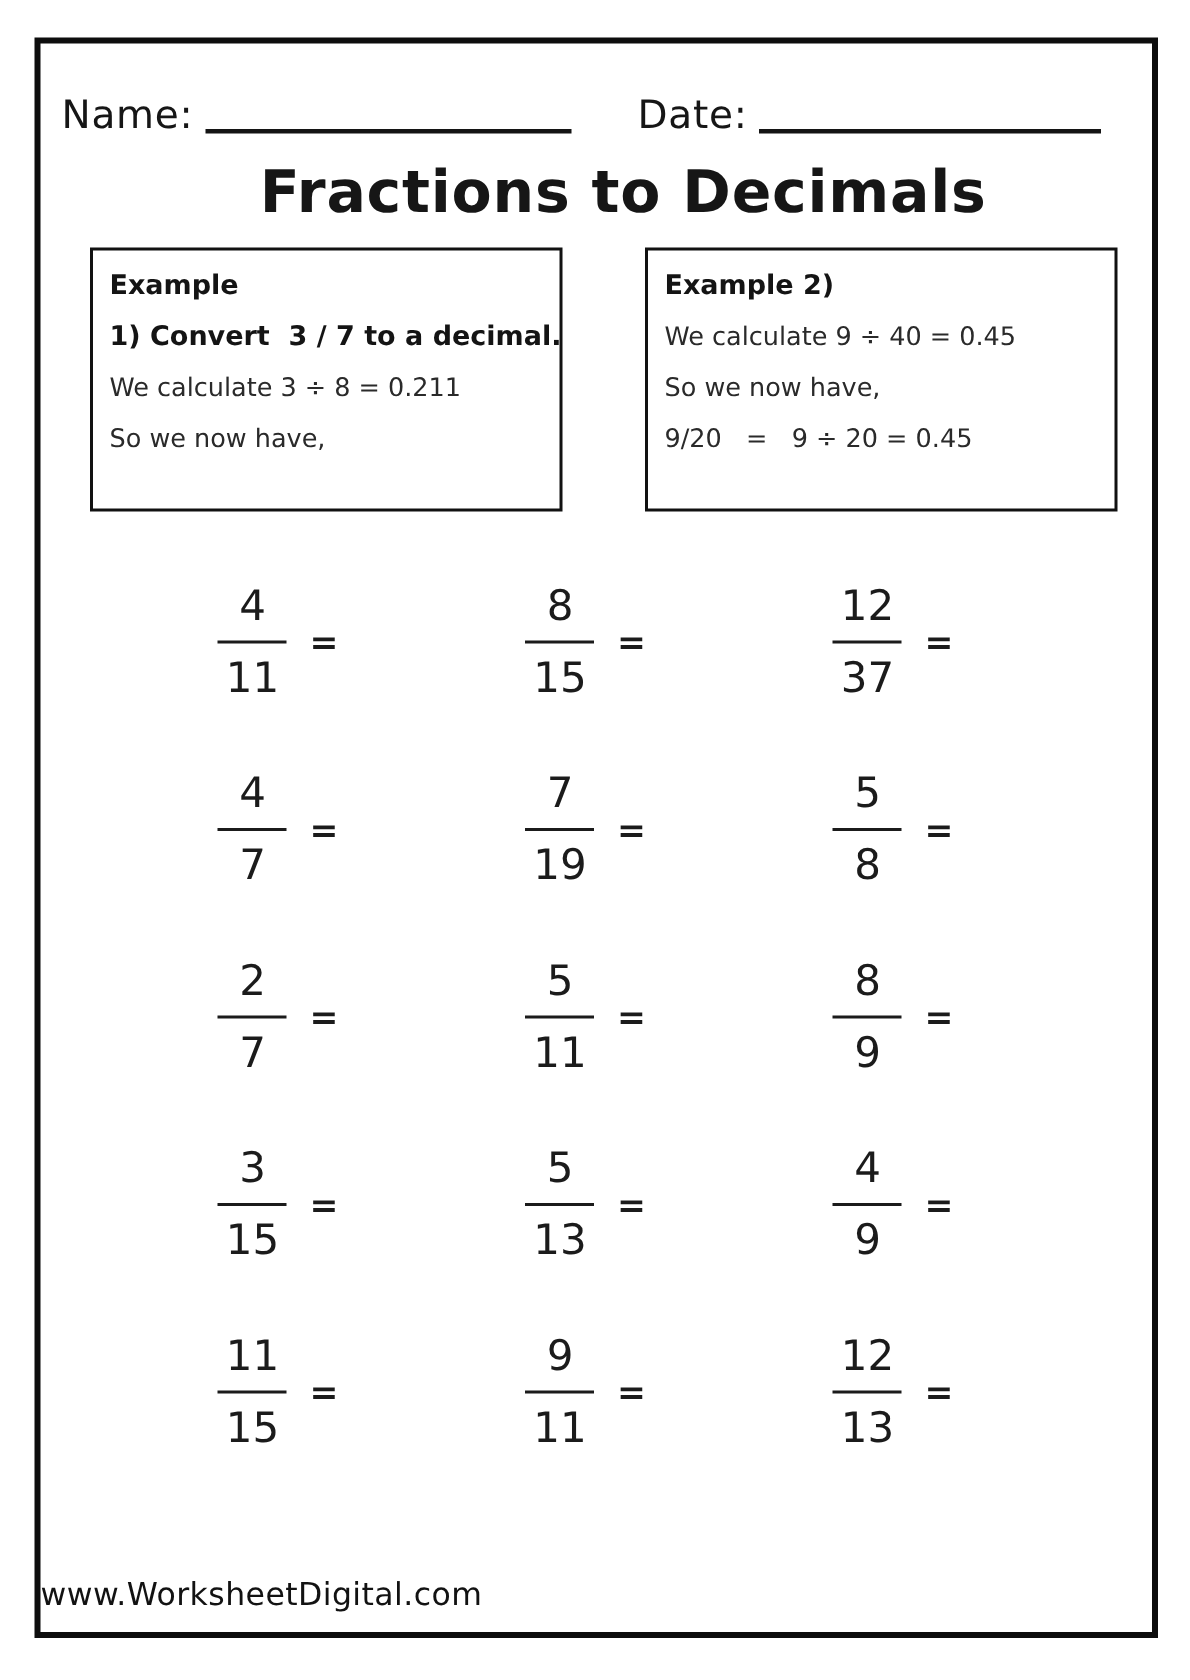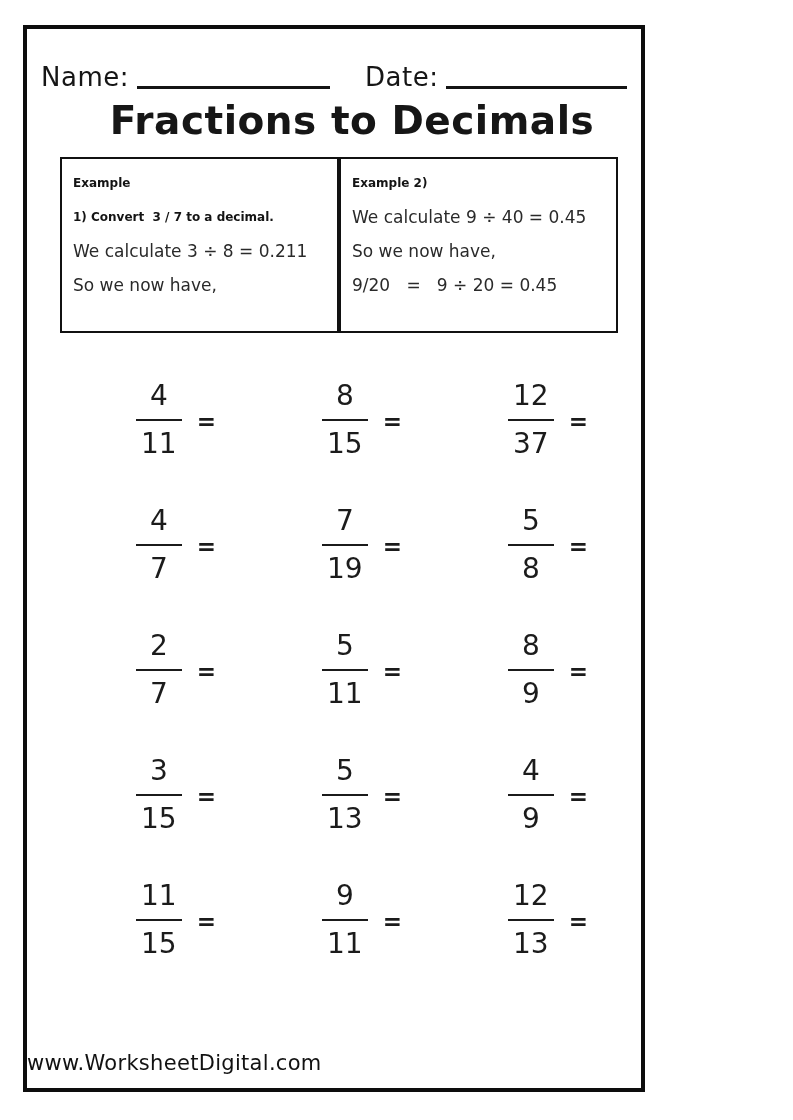--- a/index.html
+++ b/index.html
@@ -6,21 +6,21 @@
   html, body {
     width: 793px; height: 1120px;
     background: #ffffff;
     font-family: "DejaVu Sans", "Liberation Sans", sans-serif;
     color: #161616;
     overflow: hidden;
   }
   .page-frame {
     position: absolute;
     left: 23px; top: 25px;
-    width: 622px; height: 1067px;
+    width: 749px; height: 1067px;
     border: 4px solid #0d0d0d;
     background: #ffffff;
   }
   
   .name-date-row {
     display: flex;
     align-items: flex-end;
     padding: 0 14px;
     margin-top: 27px;
     height: 34px;
@@ -39,21 +39,21 @@
   }
   .name-line { width: 244px; }
   .date-line { width: 228px; }
   .name-date-gap { width: 44px; }
   
   .page-title {
     text-align: center;
     font-size: 39px;
     font-weight: bold;
     letter-spacing: 0.5px;
-    margin-top: 8px;
+    margin-top: 16px;
     padding-left: 36px;
   }
   
   .examples-row {
     display: flex;
     justify-content: space-between;
     padding-left: 33px;
     padding-right: 23px;
     margin-top: 14px;
   }
@@ -65,21 +65,21 @@
     background: #ffffff;
   }
   .ex-line {
     white-space: pre;
     line-height: 34px;
     font-size: 17px;
     color: #2a2a2a;
   }
   .ex-heading {
     font-weight: bold;
-    font-size: 12px;
+    font-size: 18px;
     color: #141414;
   }
   
   .problems { margin-top: 24px; }
   .prob-row {
     display: flex;
     height: 125px;
     padding-left: 56px;
   }
   .prob-cell {

